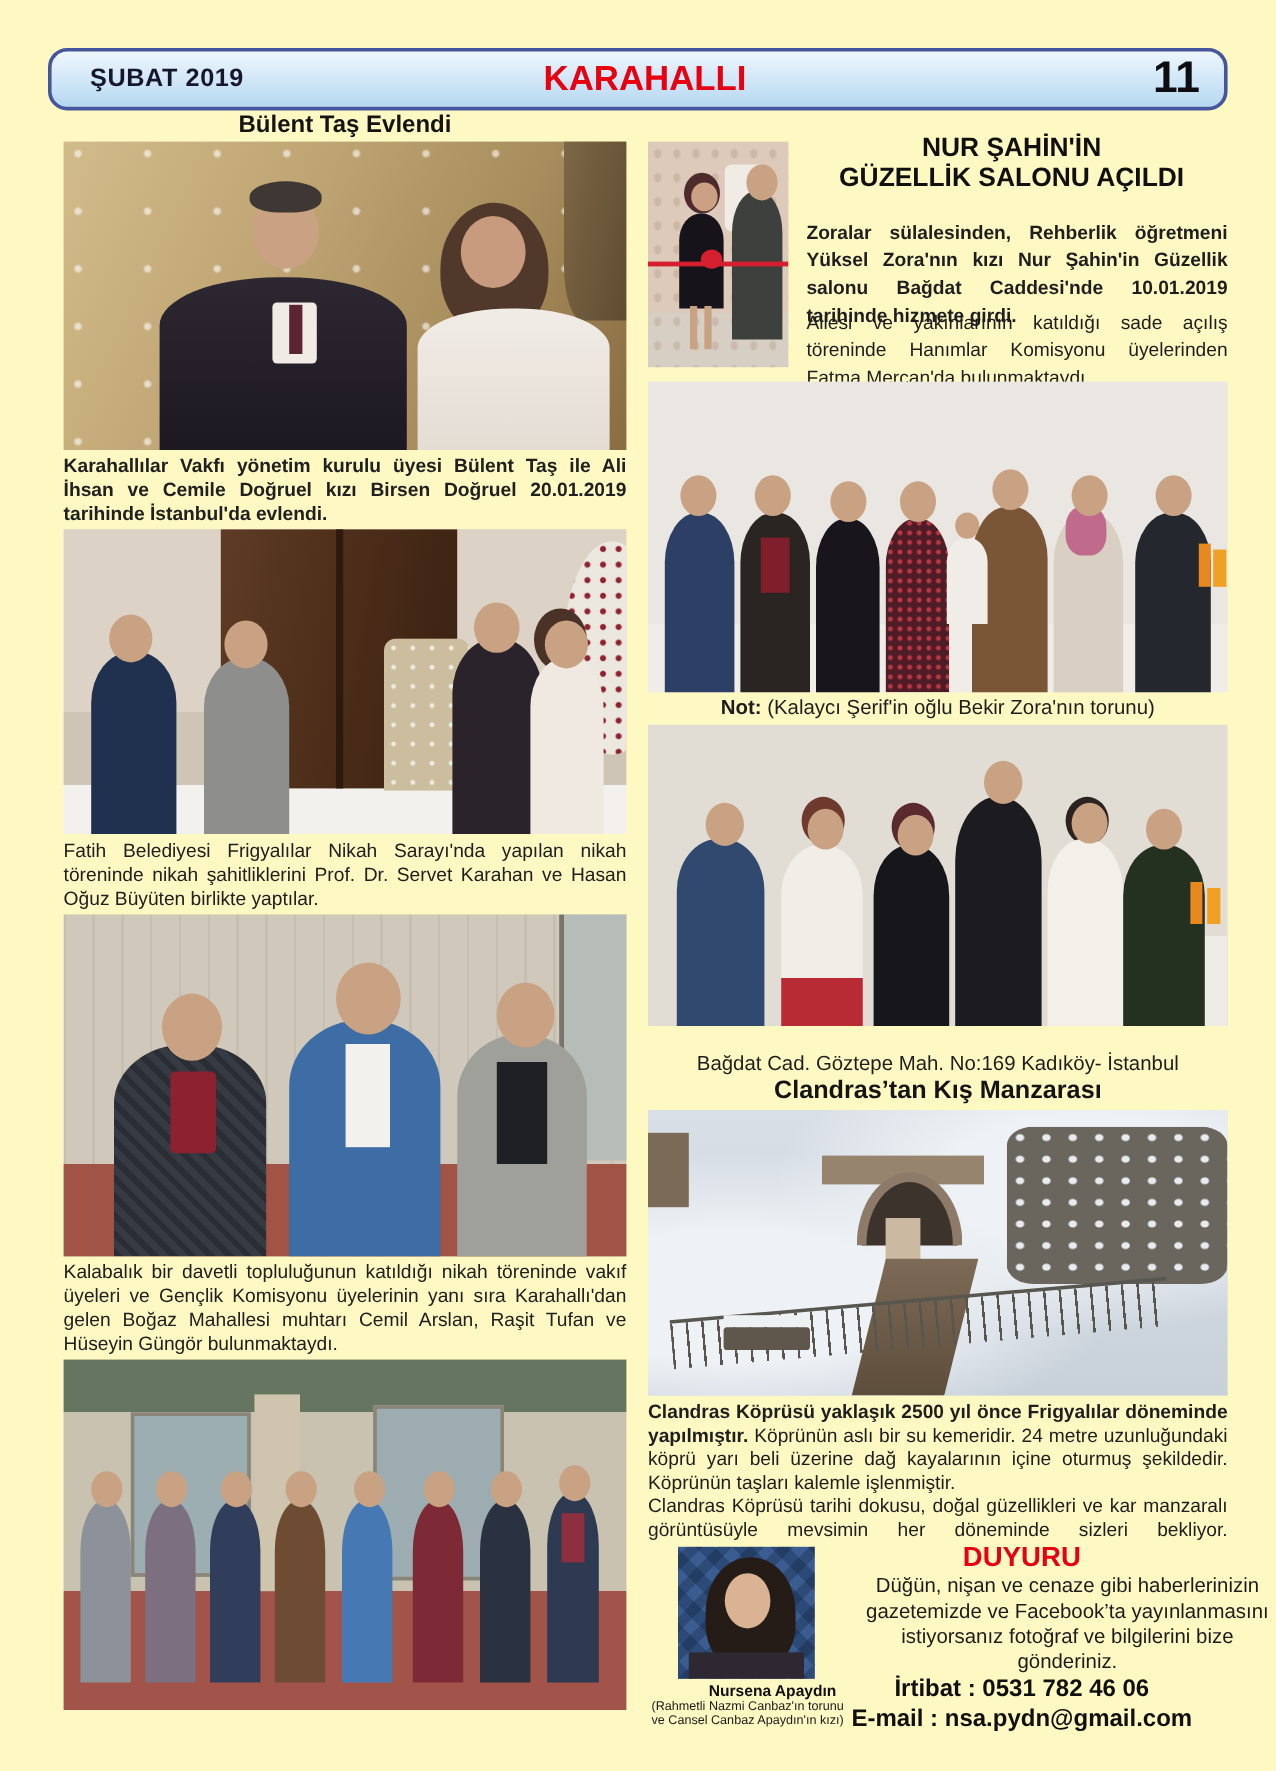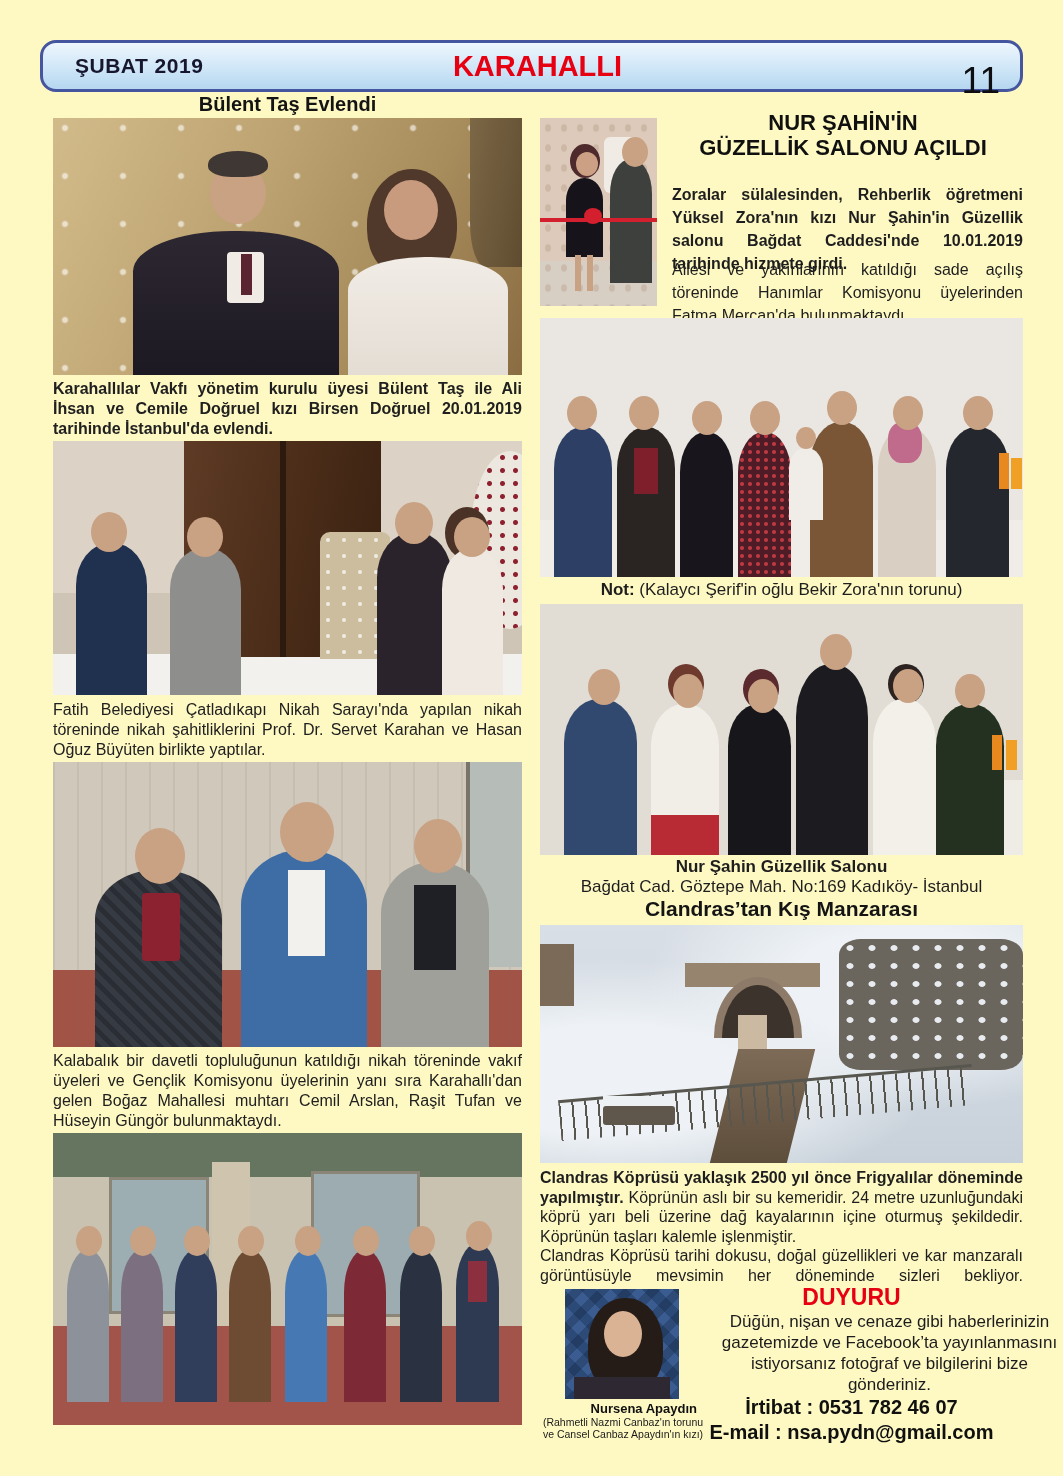--- a/index.html
+++ b/index.html
@@ -3,21 +3,21 @@
 <meta charset="utf-8">
 <style>
   html,body{margin:0;padding:0;background:#ffffff;}
   .page{position:relative;width:1063px;height:1476px;background:#fef9c3;overflow:hidden;
         font-family:"Liberation Sans","DejaVu Sans",sans-serif;color:#1b1b1b;}
   
   .hdr{position:absolute;left:40px;top:40px;width:977px;height:46px;border:3px solid #45569e;
        border-radius:16px;background:linear-gradient(180deg,#eef6fd 0%,#cfe6f7 55%,#b5d7f0 100%);}
   .hdr-date{position:absolute;left:32px;top:11px;font-size:21px;font-weight:bold;color:#16162e;letter-spacing:.5px;}
   .hdr-mast{position:absolute;left:0;right:0;top:7px;text-align:center;font-size:29px;font-weight:bold;color:#e60012;padding-left:12px;}
-  .hdr-num{position:absolute;right:20px;top:1px;font-size:37px;font-weight:normal;color:#0d0d12;margin-top:16px;}
+  .hdr-num{position:absolute;right:20px;top:1px;font-size:37px;font-weight:bold;color:#0d0d12;}
   
   .h-left{position:absolute;left:53px;top:93px;width:469px;text-align:center;font-size:20px;font-weight:bold;color:#141414;}
   .r-head{position:absolute;left:663px;top:110px;width:360px;text-align:center;font-weight:bold;font-size:22px;line-height:25px;color:#101010;}
   .c-head{position:absolute;left:540px;top:897px;width:483px;text-align:center;font-weight:bold;font-size:21px;color:#141414;}
   
   .cap{position:absolute;left:53px;width:469px;font-size:16px;line-height:20px;text-align:justify;color:#202020;}
   .b{font-weight:bold;}
   .r-para{position:absolute;left:672px;width:351px;font-size:16px;line-height:23px;text-align:justify;color:#1e1e1e;}
   .cap-c{position:absolute;left:540px;width:483px;text-align:center;font-size:17px;color:#1e1e1e;}
   .cl-text{position:absolute;left:540px;top:1168px;width:483px;font-size:16px;line-height:19.5px;text-align:justify;color:#1e1e1e;}
@@ -74,21 +74,21 @@
     <div class="pb" style="left:5%;top:40%;width:15%;height:60%;background:#20304f;"></div>
     <div class="hd" style="left:8%;top:28%;width:36px;height:40px;"></div>
     <div class="pb" style="left:25%;top:42%;width:15%;height:58%;background:#8e8e8c;"></div>
     <div class="hd" style="left:28.5%;top:30%;width:36px;height:40px;"></div>
     <div class="pb" style="left:69%;top:36%;width:16%;height:64%;background:#2a232c;"></div>
     <div class="hd" style="left:73%;top:24%;width:38px;height:42px;"></div>
     <div class="s" style="left:83.5%;top:26%;width:44px;height:52px;background:#4a3226;border-radius:50%;"></div>
     <div class="pb" style="left:83%;top:42%;width:13%;height:58%;background:#efe9e1;"></div>
     <div class="hd" style="left:85.5%;top:30%;width:36px;height:40px;"></div>
   </div>
-  <div class="cap" style="top:700px;">Fatih Belediyesi Çatladıkapı Nikah Sarayı'nda yapılan nikah töreninde nikah şahitliklerini Prof. Dr. Servet Karahan ve Hasan Oğuz Büyüten birlikte yaptılar.</div>
+  <div class="cap" style="top:700px;">Fatih Belediyesi Frigyalılar Nikah Sarayı'nda yapılan nikah töreninde nikah şahitliklerini Prof. Dr. Servet Karahan ve Hasan Oğuz Büyüten birlikte yaptılar.</div>
 
   <div class="ph" style="left:53px;top:762px;width:469px;height:285px;
        background:repeating-linear-gradient(90deg, rgba(110,100,85,.10) 0 2px, rgba(0,0,0,0) 2px 24px),linear-gradient(#d0c9bb 0%,#d0c9bb 73%,#a15346 73%,#a15346 100%);">
     <div class="s" style="left:88%;top:0;width:12%;height:72%;background:#b6bcb8;border-left:4px solid #7a7468;"></div>
     <div class="pb" style="left:9%;top:38%;width:27%;height:62%;background:repeating-linear-gradient(45deg, rgba(0,0,0,.22) 0 5px, rgba(0,0,0,0) 5px 11px),#363a42;"></div>
     <div class="s" style="left:19%;top:46%;width:8%;height:24%;background:#8c2230;border-radius:4px;"></div>
     <div class="hd" style="left:17.5%;top:23%;width:50px;height:56px;"></div>
     <div class="pb" style="left:40%;top:31%;width:27%;height:69%;background:#3e6da6;"></div>
     <div class="s" style="left:50%;top:38%;width:8%;height:30%;background:#f2f1ed;"></div>
     <div class="hd" style="left:48.5%;top:14%;width:54px;height:60px;"></div>
@@ -185,21 +185,20 @@
     <div class="pb" style="left:53%;top:24%;width:15%;height:76%;background:#1c1b20;"></div>
     <div class="hd" style="left:58%;top:12%;width:32px;height:36px;"></div>
     <div class="s" style="left:72%;top:24%;width:36px;height:40px;background:#2c2320;border-radius:50%;"></div>
     <div class="pb" style="left:69%;top:38%;width:13%;height:62%;background:#f3f0ea;"></div>
     <div class="hd" style="left:73%;top:26%;width:30px;height:34px;"></div>
     <div class="pb" style="left:82%;top:40%;width:14%;height:60%;background:#243020;"></div>
     <div class="hd" style="left:86%;top:28%;width:30px;height:34px;"></div>
     <div class="s" style="left:93.5%;top:52%;width:2.2%;height:14%;background:#e8891f;"></div>
     <div class="s" style="left:96.5%;top:54%;width:2.2%;height:12%;background:#f0a025;"></div>
   </div>
-  <div class="cap-c b" style="top:857px;">Nur Şahin Güzellik Salonu</div>
   <div class="cap-c" style="top:877px;">Bağdat Cad. Göztepe Mah. No:169 Kadıköy- İstanbul</div>
 
   <div class="c-head">Clandras’tan Kış Manzarası</div>
 
   <div class="ph" style="left:540px;top:925px;width:483px;height:238px;
        background:radial-gradient(ellipse at 75% 25%, #eef2f6 0 22%, rgba(0,0,0,0) 50%),radial-gradient(ellipse at 15% 65%, #eef2f6 0 25%, rgba(0,0,0,0) 55%),linear-gradient(180deg,#d9dfe6,#c8d1da);">
     <div class="s" style="left:62%;top:6%;width:38%;height:55%;background:radial-gradient(#e8ecf0 3px, rgba(0,0,0,0) 4px) 0 0/22px 18px,#6b665d;border-radius:12%;"></div>
     <div class="s" style="left:0;top:8%;width:7%;height:26%;background:#7b6a58;"></div>
     <div class="s" style="left:30%;top:16%;width:28%;height:10%;background:#97846f;"></div>
     <div class="s" style="left:36%;top:22%;width:15%;height:22%;border:8px solid #8d7a68;border-bottom:0;border-radius:50% 50% 0 0/100% 100% 0 0;background:#3c342c;"></div>
@@ -216,19 +215,19 @@
   </div>
 
   <div class="ph" style="left:565px;top:1289px;width:114px;height:110px;
        background:repeating-linear-gradient(-45deg, rgba(10,20,40,.25) 0 9px, rgba(0,0,0,0) 9px 18px),repeating-linear-gradient(45deg,#2c4a77 0 11px,#3a5c91 11px 22px);">
     <div class="s" style="left:20%;top:8%;width:66%;height:86%;background:#261c17;border-radius:48% 48% 40% 40%;"></div>
     <div class="s" style="left:34%;top:20%;width:38px;height:46px;background:#dab394;border-radius:50%;"></div>
     <div class="s" style="left:8%;top:80%;width:84%;height:20%;background:#2e2833;"></div>
   </div>
   <div class="du-title">DUYURU</div>
   <div class="du-body">Düğün, nişan ve cenaze gibi haberlerinizin gazetemizde ve Facebook’ta yayınlanmasını istiyorsanız fotoğraf ve bilgilerini bize gönderiniz.</div>
-  <div class="du-phone">İrtibat : 0531 782 46 07</div>
+  <div class="du-phone">İrtibat : 0531 782 46 06</div>
   <div class="du-email">E-mail : nsa.pydn@gmail.com</div>
   <div class="du-name">Nursena Apaydın</div>
   <div class="du-note1">(Rahmetli Nazmi Canbaz'ın torunu</div>
   <div class="du-note2">ve Cansel Canbaz Apaydın'ın kızı)</div>
 
 </div>
 
 </body></html>

